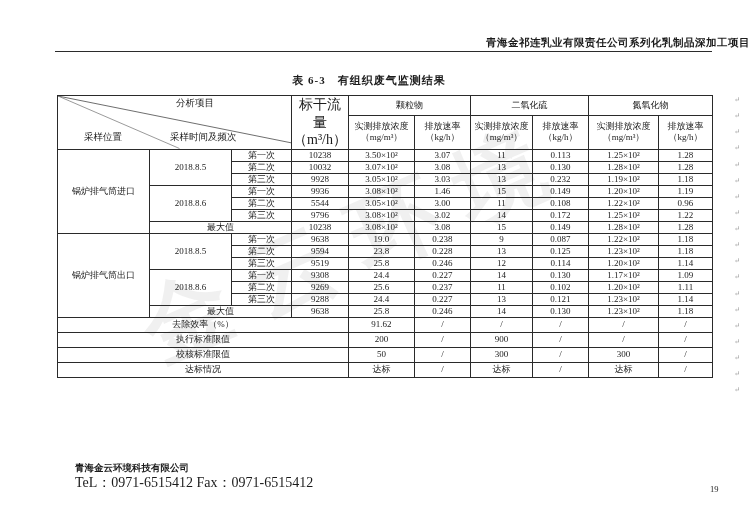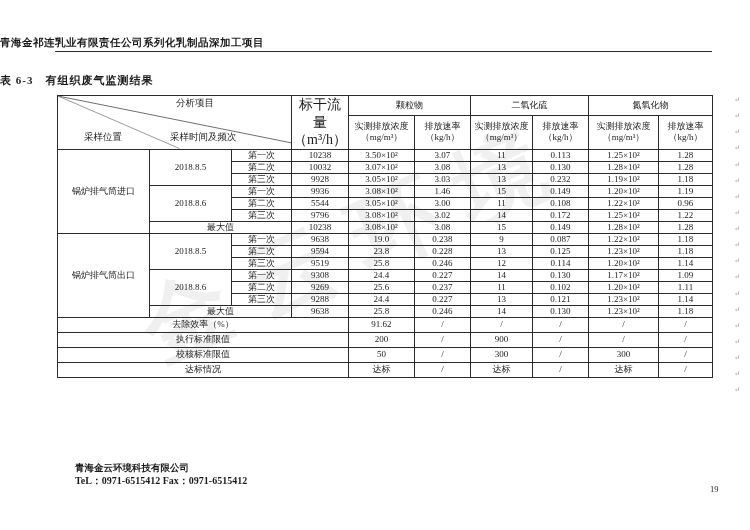--- a/index.html
+++ b/index.html
@@ -1,23 +1,23 @@
 <!DOCTYPE html>
 <html><head>
 <meta charset="utf-8">
 <style>
   html,body{margin:0;padding:0;}
   body{width:750px;height:530px;background:#ffffff;position:relative;overflow:hidden;
        font-family:"Liberation Serif","DejaVu Serif",serif;color:#1b1b1b;}
   .abs{position:absolute;}
   
-  .page-header{top:36px;left:0;width:750px;text-align:left;font-size:10.5px;font-weight:bold;letter-spacing:.5px;}
+  .page-header{top:36px;left:0;width:750px;text-align:right;font-size:10.5px;font-weight:bold;letter-spacing:.5px;}
   .header-rule{top:51px;left:55px;width:657px;height:0;border-top:1.2px solid #2b2b2b;}
   
-  .table-caption{top:73px;left:0;width:738px;font-size:11px;font-weight:bold;letter-spacing:1px;}
+  .table-caption{top:73px;left:0;width:738px;text-align:center;font-size:11px;font-weight:bold;letter-spacing:1px;}
   
   .watermark{top:150px;left:120px;width:620px;transform:rotate(-24deg);transform-origin:center;
              font-size:88px;font-weight:bold;color:rgba(110,110,110,0.10);letter-spacing:26px;
              white-space:nowrap;z-index:0;pointer-events:none;}
   
   table.doc{border-collapse:collapse;table-layout:fixed;position:absolute;top:95px;left:57px;z-index:1;
             border:1.5px solid #222;}
   table.doc td{border:1px solid #2a2a2a;text-align:center;vertical-align:middle;padding:0 1px;
                font-size:9px;line-height:1.2;overflow:hidden;}
   td.cjk{font-size:9.5px;}
@@ -31,21 +31,21 @@
   .lab-item{top:2px;left:118px;}
   .lab-pos{bottom:5px;left:26px;}
   .lab-time{bottom:5px;left:112px;text-align:center;}
   .flow2{font-size:14px;line-height:1.25;}
   
   .pilcol{top:96px;left:734px;height:298px;display:flex;flex-direction:column;justify-content:space-between;
           color:#9b9b9b;font-size:7.5px;line-height:1;z-index:2;}
   
   .footer-company{top:462px;left:75px;font-size:9.5px;font-weight:bold;
                   font-family:"Liberation Sans","DejaVu Sans",sans-serif;}
-  .footer-contact{top:474px;left:75px;font-size:10px;font-weight:bold;}
+  .footer-contact{top:474px;left:75px;font-size:14px;}
   .page-number{top:448px;left:710px;font-size:8.5px;margin-top:36px;}
 </style>
 </head>
 <body>
 
 <div class="abs page-header">青海金祁连乳业有限责任公司系列化乳制品深加工项目</div>
 <div class="abs header-rule"></div>
 <div class="abs table-caption">表 6-3　有组织废气监测结果</div>
 <div class="abs watermark">金云环境</div>
 

